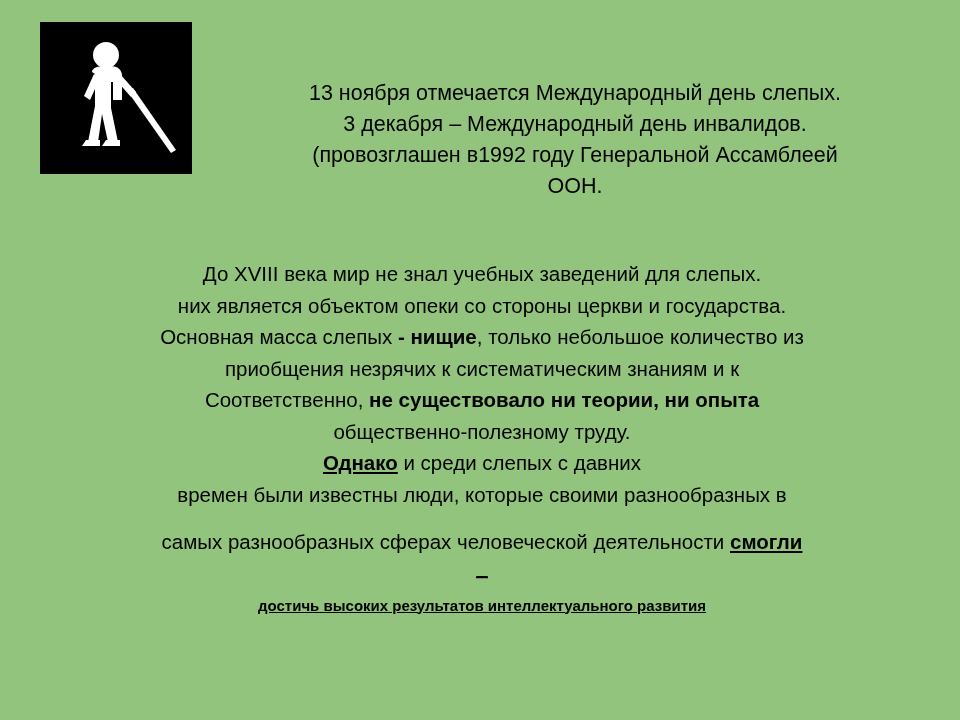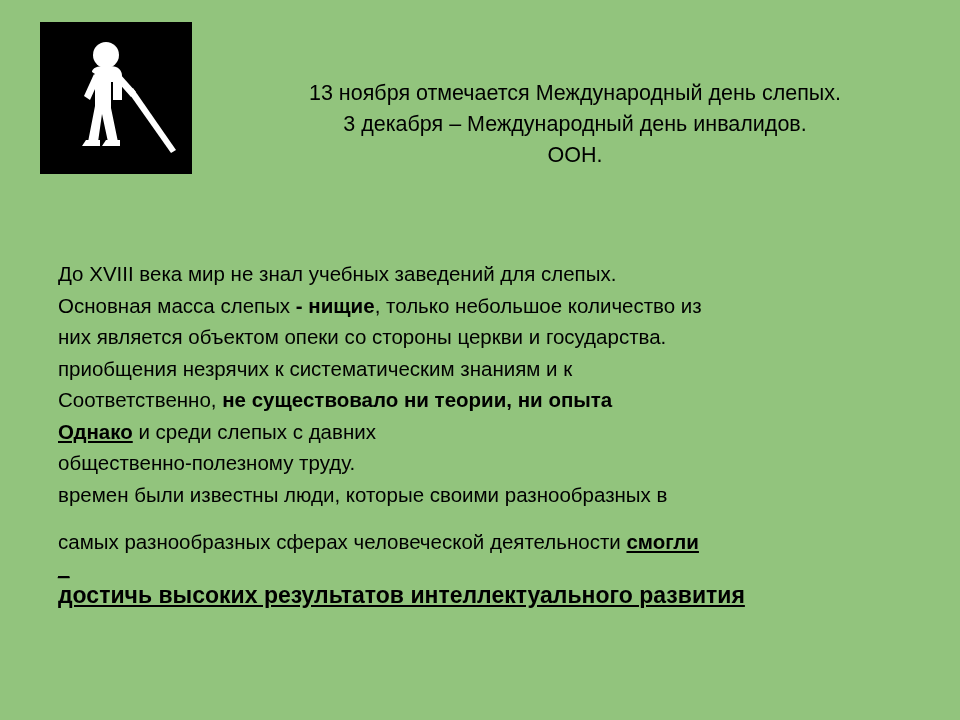--- a/index.html
+++ b/index.html
@@ -59,42 +59,42 @@
   .header-text .l2,
   .header-text .l3 {
   }
 
   
   .body-text {
     position: absolute;
     left: 58px;
     top: 258px;
     width: 848px;
-    text-align: left;
+    text-align: center;
     font-size: 20.5px;
     line-height: 31.5px;
   }
   .body-text .line {
     white-space: nowrap;
   }
   .b { font-weight: bold; }
   .bu { font-weight: bold; text-decoration: underline; }
 
   .spacer-sm { height: 16px; }
   .tiny-dash {
     font-size: 20.5px;
     line-height: 18px;
     text-decoration: underline;
     color: #000;
   }
   .last-line {
-    margin-top: 4px;
+    margin-top: 14px;
     font-weight: bold;
     text-decoration: underline;
-    font-size: 23px;
+    font-size: 15px;
   }
 </style>
 </head>
 <body>
 
 <div class="slide">
 
   <div class="header-row">
 
     <div class="icon-box">
@@ -112,46 +112,47 @@
         <path d="M93 66 L136 128 L131 131 L88 70 Z" fill="#ffffff"></path>
 
         <path d="M46 118 L60 118 L60 124 L42 124 Z" fill="#ffffff"></path>
         <path d="M66 118 L80 118 L80 124 L62 124 Z" fill="#ffffff"></path>
       </svg>
     </div>
 
     <div class="header-text">
       <div class="l1">13 ноября отмечается Международный день слепых.</div>
       <div class="l2">3 декабря – Международный день инвалидов.</div>
+      <div class="l3">(провозглашен в1992 году  Генеральной Ассамблеей</div>
       <div class="l3">ООН.</div>
     </div>
 
   </div>
 
   <div class="body-text">
 
     <div class="line">До XVIII века мир не знал учебных заведений для слепых.</div>
 
+    <div class="line">них является объектом опеки со стороны церкви и государства.</div>
+
     <div class="line">
       <span>Основная масса слепых </span><span class="b">- нищие</span><span>, только небольшое количество из</span>
     </div>
-
-    <div class="line">них является объектом опеки со стороны церкви и государства.</div>
 
     <div class="line">приобщения незрячих к систематическим знаниям и к</div>
 
     <div class="line">
       <span>Соответственно, </span><span class="b">не существовало ни теории, ни опыта</span>
     </div>
 
+    <div class="line">общественно-полезному труду.</div>
+
     <div class="line">
       <span class="bu">Однако</span><span> и среди слепых с давних</span>
     </div>
-
-    <div class="line">общественно-полезному труду.</div>
 
     <div class="line">времен были известны люди, которые своими разнообразных в</div>
 
     <div class="spacer-sm"></div>
 
     <div class="line">
       <span>самых разнообразных сферах человеческой деятельности </span><span class="bu">смогли</span>
     </div>
 
     <div class="tiny-dash">_</div>

